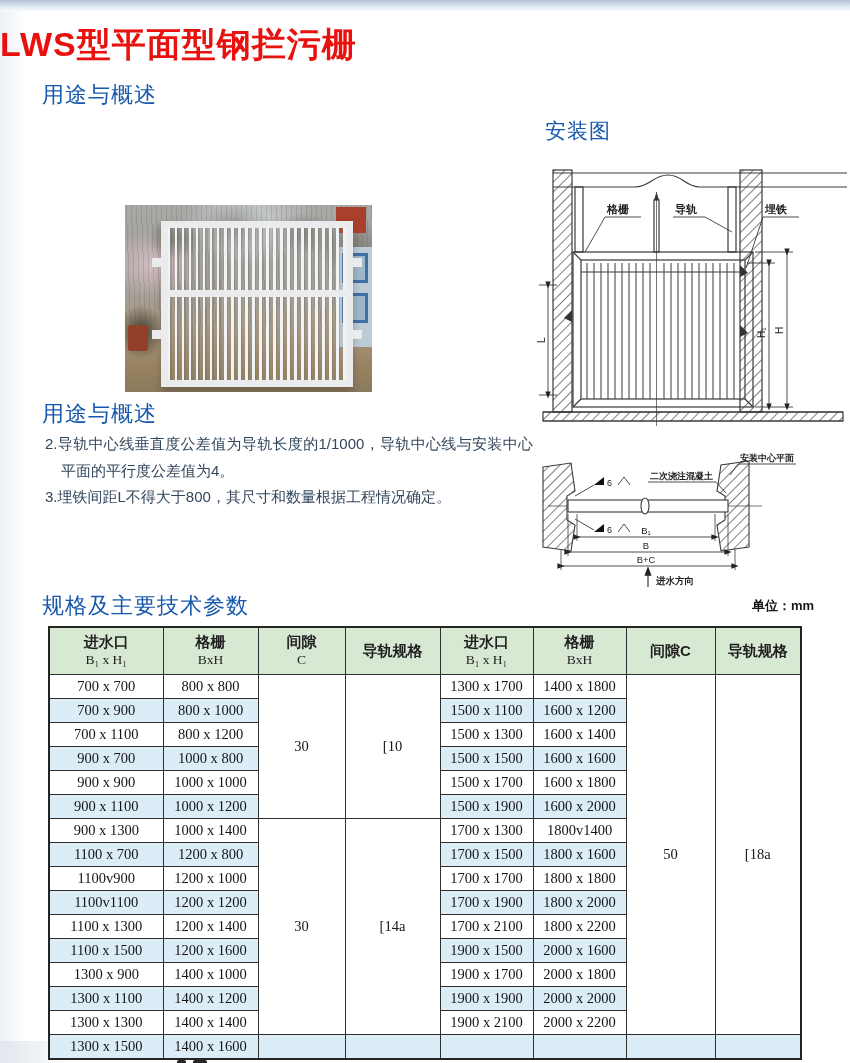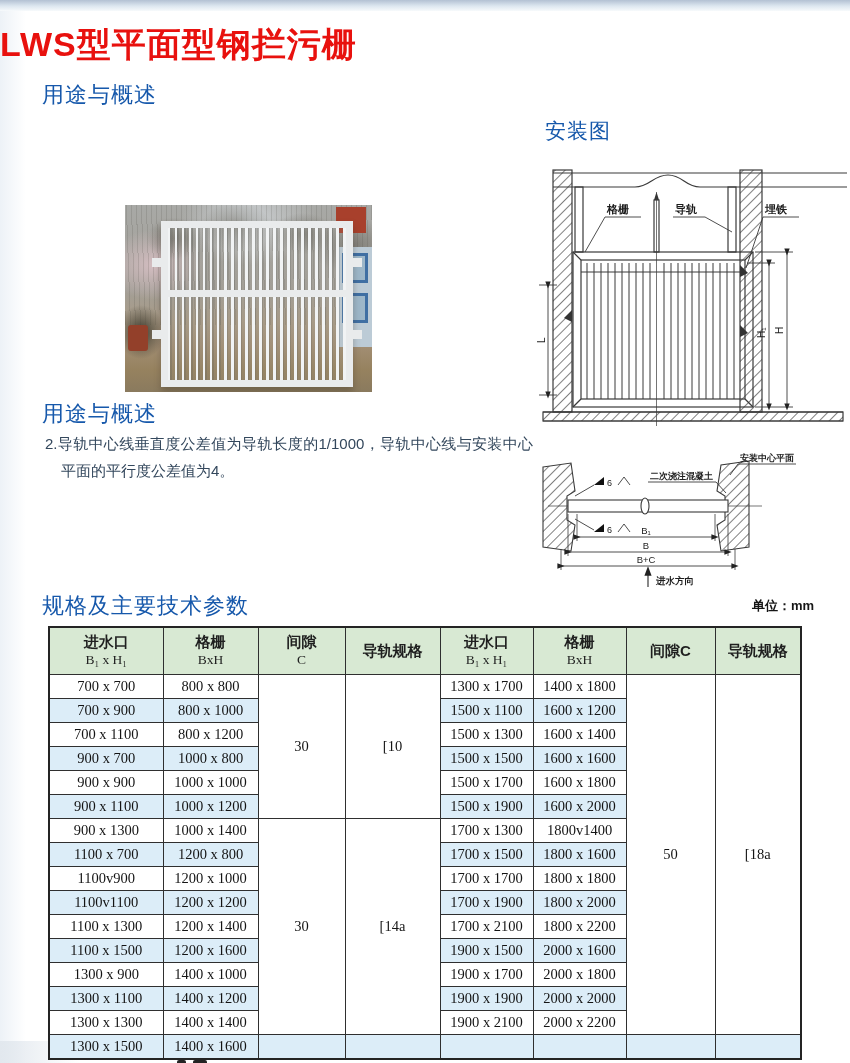--- a/index.html
+++ b/index.html
@@ -192,20 +192,21 @@
     <text x="140" y="53" font-size="11" font-weight="bold">导轨</text>
     <text x="230" y="53" font-size="11" font-weight="bold">埋铁</text>
     <text x="10" y="183" font-size="10" transform="rotate(-90 10 183)">L</text>
     <text x="230" y="178" font-size="10" transform="rotate(-90 230 178)">H₁</text>
     <text x="248" y="174" font-size="10" transform="rotate(-90 248 174)">H</text>
   </svg>
 
   <h2 class="sec" id="sec-req">用途与概述</h2>
   <div class="req">
     <div class="item"><span>2.</span><span>导轨中心线垂直度公差值为导轨长度的1/1000，导轨中心线与安装中心平面的平行度公差值为4。</span></div>
+    <div class="item"><span>3.</span><span>埋铁间距L不得大于800，其尺寸和数量根据工程情况确定。</span></div>
   </div>
 
   <svg class="diag" id="diag2" width="318" height="162" viewBox="0 0 318 162">
     <defs>
       <pattern id="hatch2" width="7" height="7" patternUnits="userSpaceOnUse" patternTransform="rotate(45)">
         <line x1="0" y1="0" x2="0" y2="7" stroke="#4a4a4a" stroke-width="1.4"></line>
       </pattern>
       <marker id="arr2" markerWidth="8" markerHeight="8" refX="4" refY="4" orient="auto">
         <path d="M0,1 L8,4 L0,7 Z" fill="#222"></path>
       </marker>

